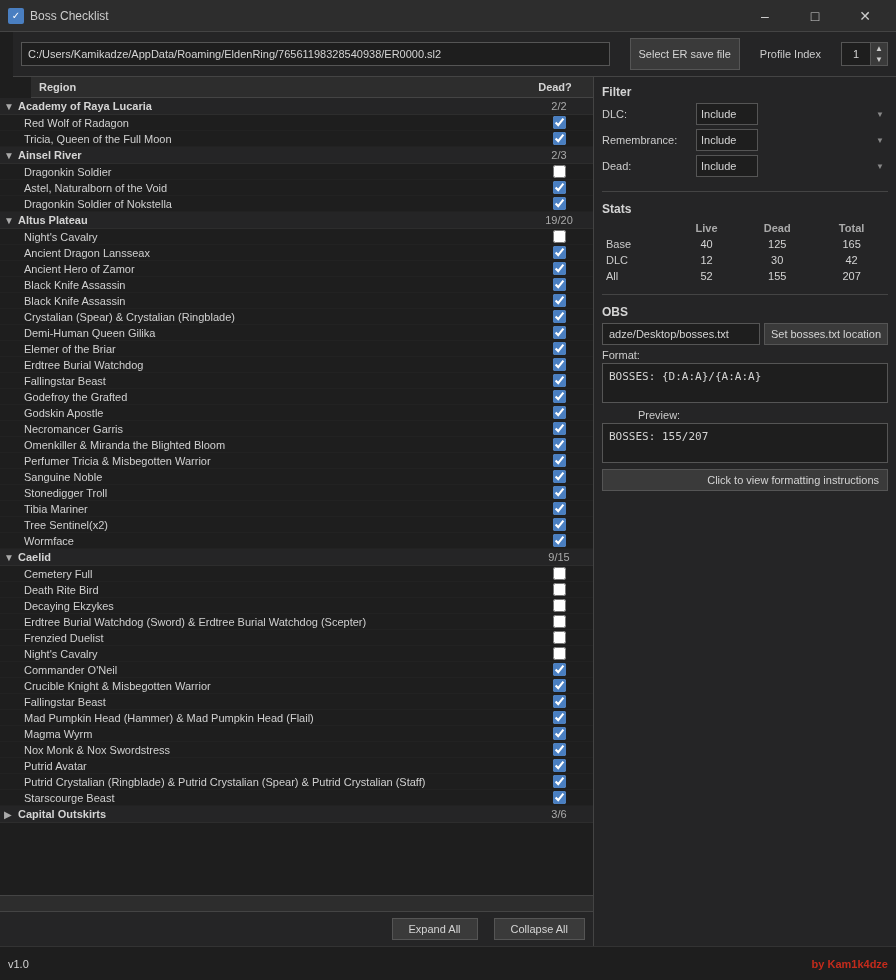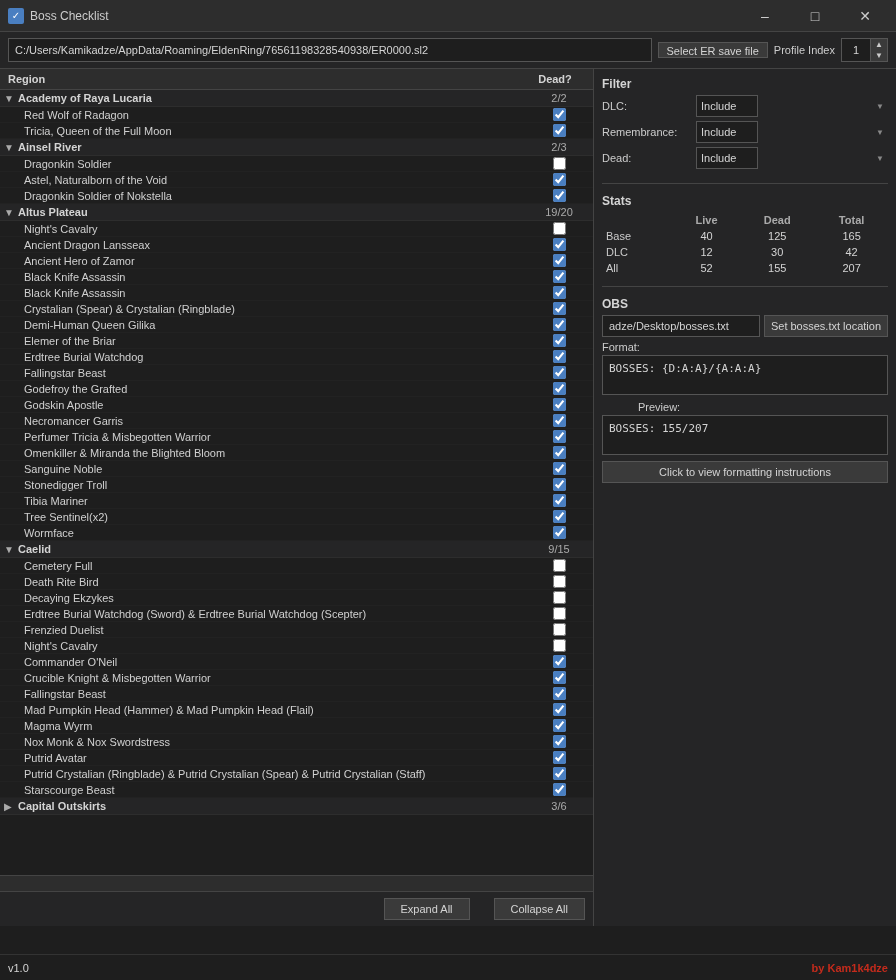--- a/index.html
+++ b/index.html
@@ -52,39 +52,40 @@
       flex-direction: column;
       height: calc(980px - 32px);
     }
 
     
     .top-bar {
       background: #252526;
       padding: 6px 8px;
       display: flex;
       align-items: center;
-      gap: 6px;
+      gap: 20px;
       border-bottom: 1px solid #444;
+      margin-left: 13px;
     }
     .path-input {
       flex: 1;
       background: #1e1e1e;
       border: 1px solid #555;
       color: #d4d4d4;
       padding: 3px 6px;
       font-size: 11px;
       height: 24px;
     }
     .top-btn {
       background: #3a3a3a;
       border: 1px solid #555;
       color: #d4d4d4;
       padding: 2px 8px;
       font-size: 11px;
-      height: 16px;
+      height: 32px;
       cursor: pointer;
       white-space: nowrap;
     }
     .profile-label { color: #ccc; font-size: 11px; white-space: nowrap; }
     .profile-spin {
       display: flex;
       border: 1px solid #555;
       height: 24px;
     }
     .profile-val {
@@ -124,20 +125,21 @@
       flex-direction: column;
       border-right: 1px solid #444;
     }
     .list-header {
       display: flex;
       padding: 4px 8px;
       border-bottom: 1px solid #444;
       background: #2d2d2d;
       font-size: 11px;
       font-weight: bold;
+      margin-left: 31px;
     }
     .list-header .col-region { flex: 1; }
     .list-header .col-dead { width: 60px; text-align: center; }
     .boss-list-container {
       flex: 1;
       overflow-y: scroll;
       overflow-x: hidden;
       background: #1e1e1e;
     }
     .boss-list-container::-webkit-scrollbar { width: 8px; }
@@ -151,43 +153,42 @@
       border-top: 1px solid #444;
       display: flex; align-items: center;
     }
 
     
     .bottom-bar {
       background: #252526;
       padding: 6px 8px;
       display: flex;
       justify-content: flex-end;
-      gap: 24px;
+      gap: 16px;
       border-top: 1px solid #444;
     }
     .bottom-btn {
       background: #3a3a3a;
       border: 1px solid #555;
       color: #d4d4d4;
       padding: 4px 16px;
       font-size: 11px;
       cursor: pointer;
     }
 
     
     .status-bar {
       background: #1e1e1e;
-      height: 26px;
+      height: 34px;
       display: flex;
       align-items: center;
       justify-content: space-between;
       padding: 0 8px;
       border-top: 1px solid #333;
       font-size: 11px;
-      margin-top: 28px;
     }
     .credit { color: #c42b1c; font-weight: bold; }
 
     
     .region-row {
       display: flex;
       align-items: center;
       padding: 2px 4px;
       background: #252526;
       border-bottom: 1px solid #2d2d2d;
@@ -371,21 +372,21 @@
       font-family: monospace;
     }
     .formatting-btn {
       background: #3a3a3a;
       border: 1px solid #555;
       color: #d4d4d4;
       padding: 4px 8px;
       font-size: 11px;
       cursor: pointer;
       width: 100%;
-      text-align: center;
+      text-align: right;
     }
 
     .divider {
       border: none;
       border-top: 1px solid #444;
       margin: 2px 0;
     }
   </style>
 </head>
 <body>
@@ -543,27 +544,27 @@
             <input type="checkbox" checked="" style="">
           </div>
         </div>
           <div class="boss-row">
           <span class="boss-name">Necromancer Garris</span>
           <div class="boss-check">
             <input type="checkbox" checked="" style="">
           </div>
         </div>
           <div class="boss-row">
+          <span class="boss-name">Omenkiller &amp; Miranda the Blighted Bloom</span>
+          <div class="boss-check">
+            <input type="checkbox" checked="" style="">
+          </div>
+        </div>
+          <div class="boss-row">
           <span class="boss-name">Perfumer Tricia &amp; Misbegotten Warrior</span>
-          <div class="boss-check">
-            <input type="checkbox" checked="" style="">
-          </div>
-        </div>
-          <div class="boss-row">
-          <span class="boss-name">Omenkiller &amp; Miranda the Blighted Bloom</span>
           <div class="boss-check">
             <input type="checkbox" checked="" style="">
           </div>
         </div>
           <div class="boss-row">
           <span class="boss-name">Sanguine Noble</span>
           <div class="boss-check">
             <input type="checkbox" checked="" style="">
           </div>
         </div>

